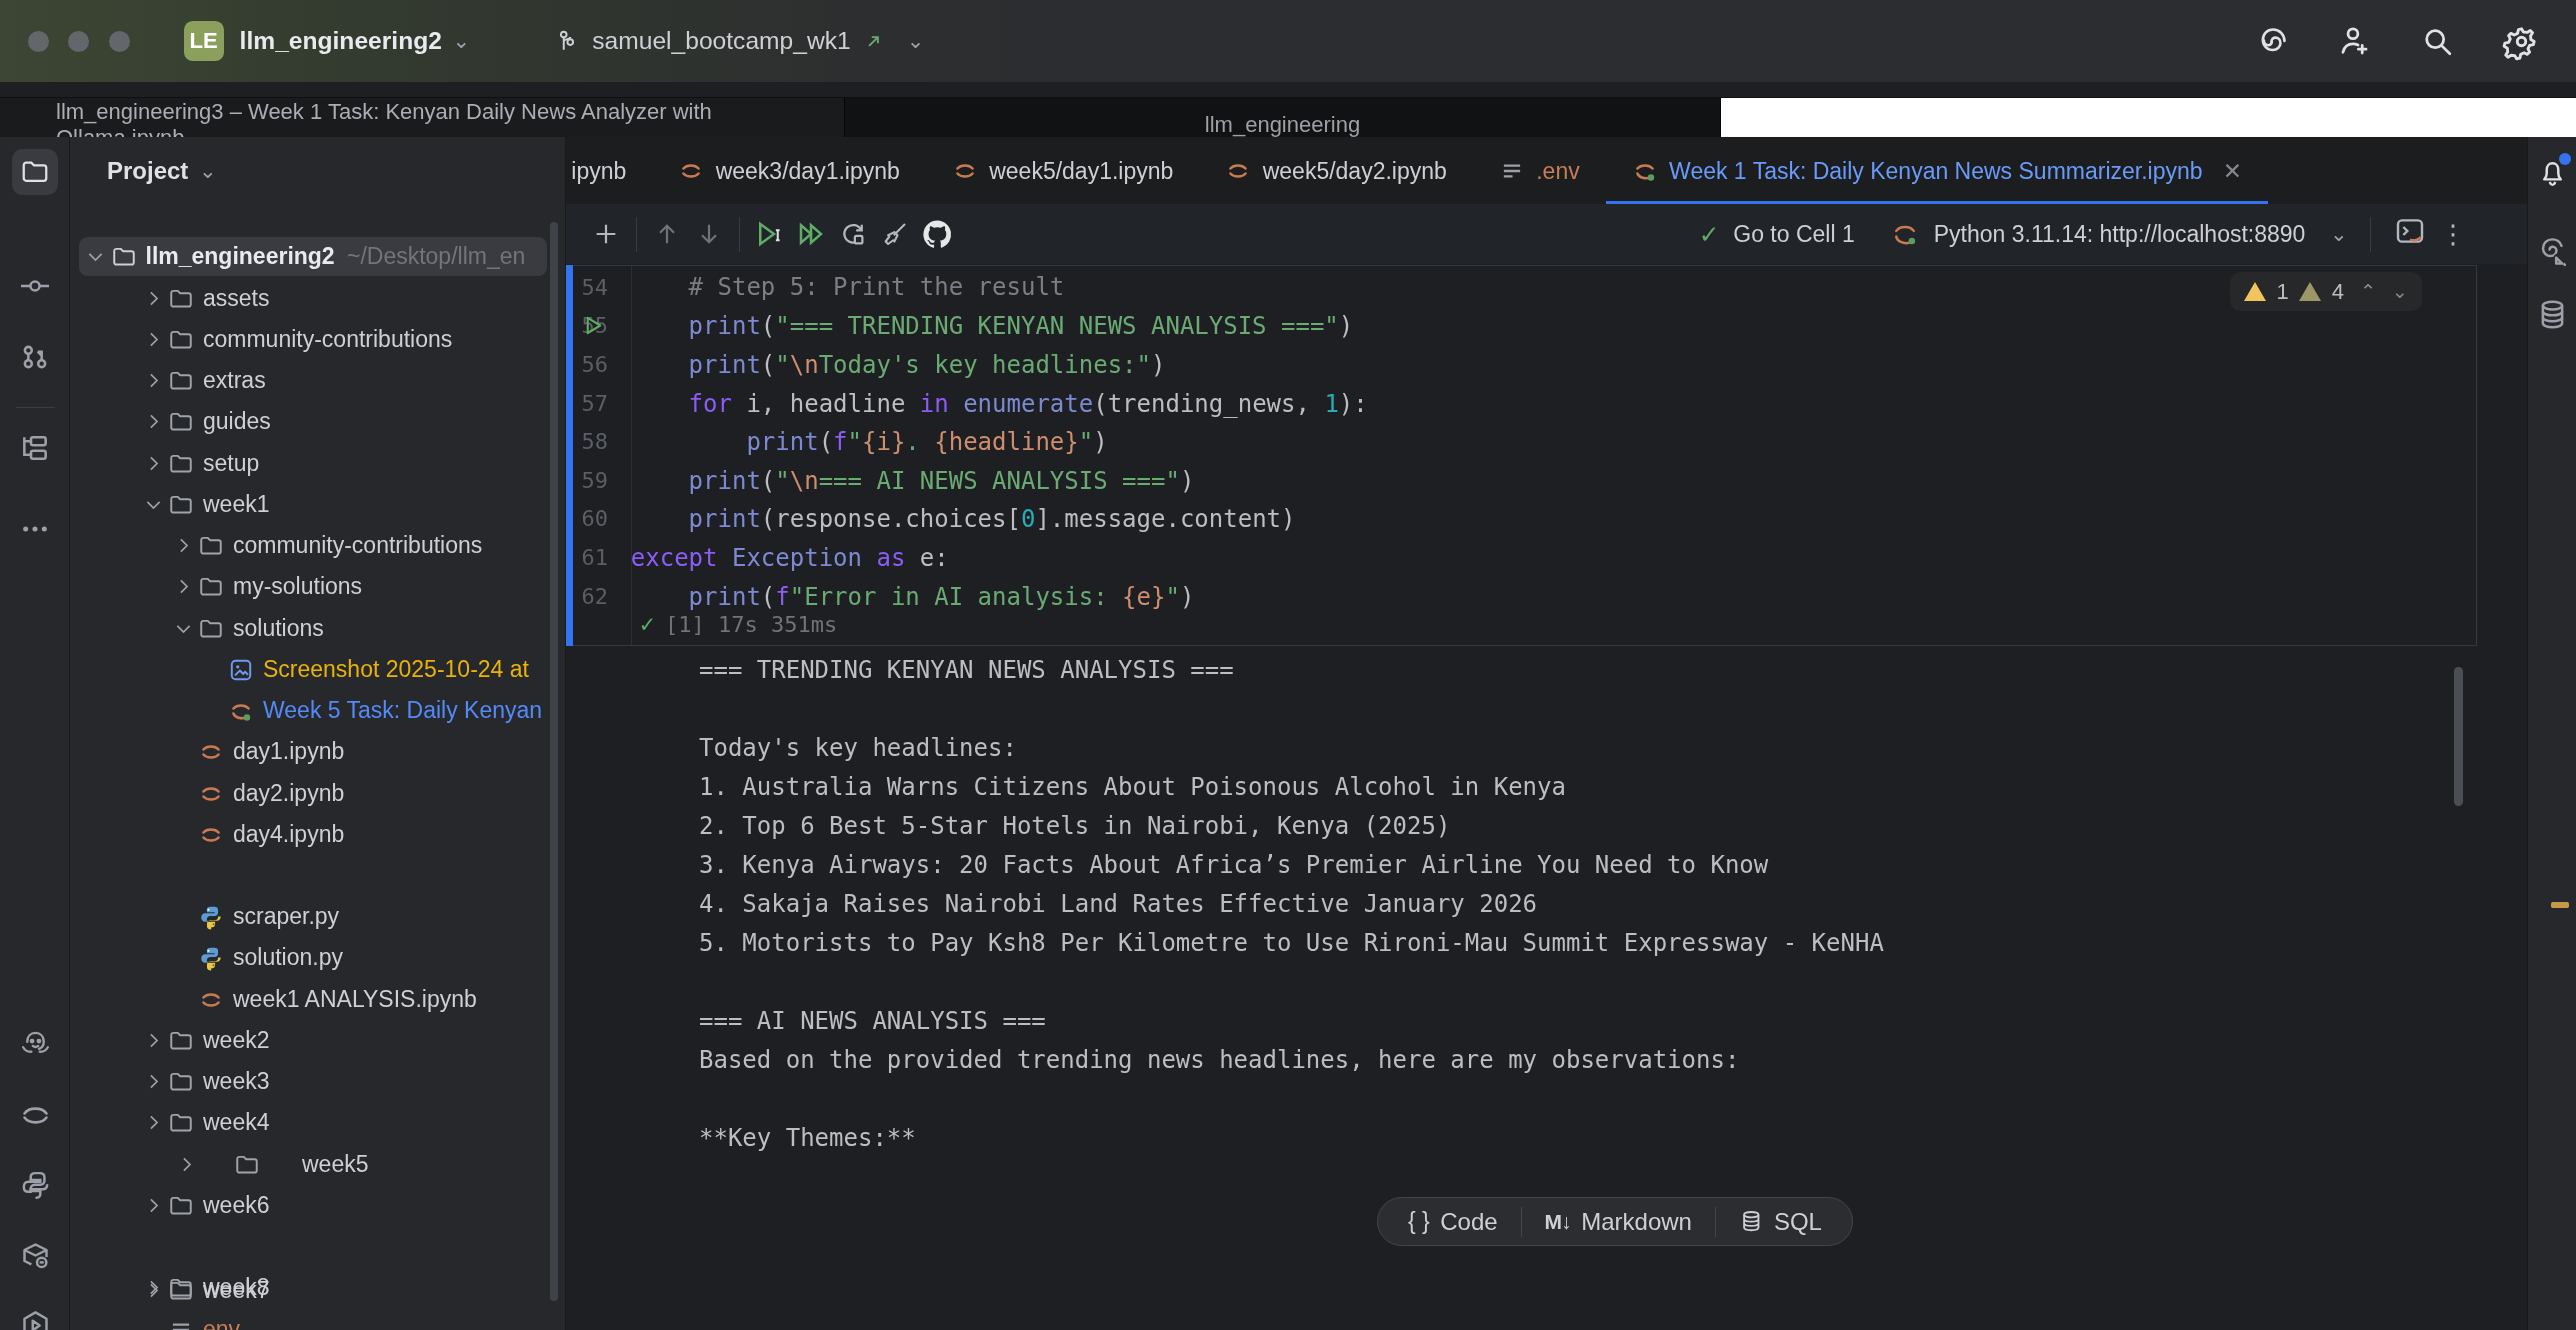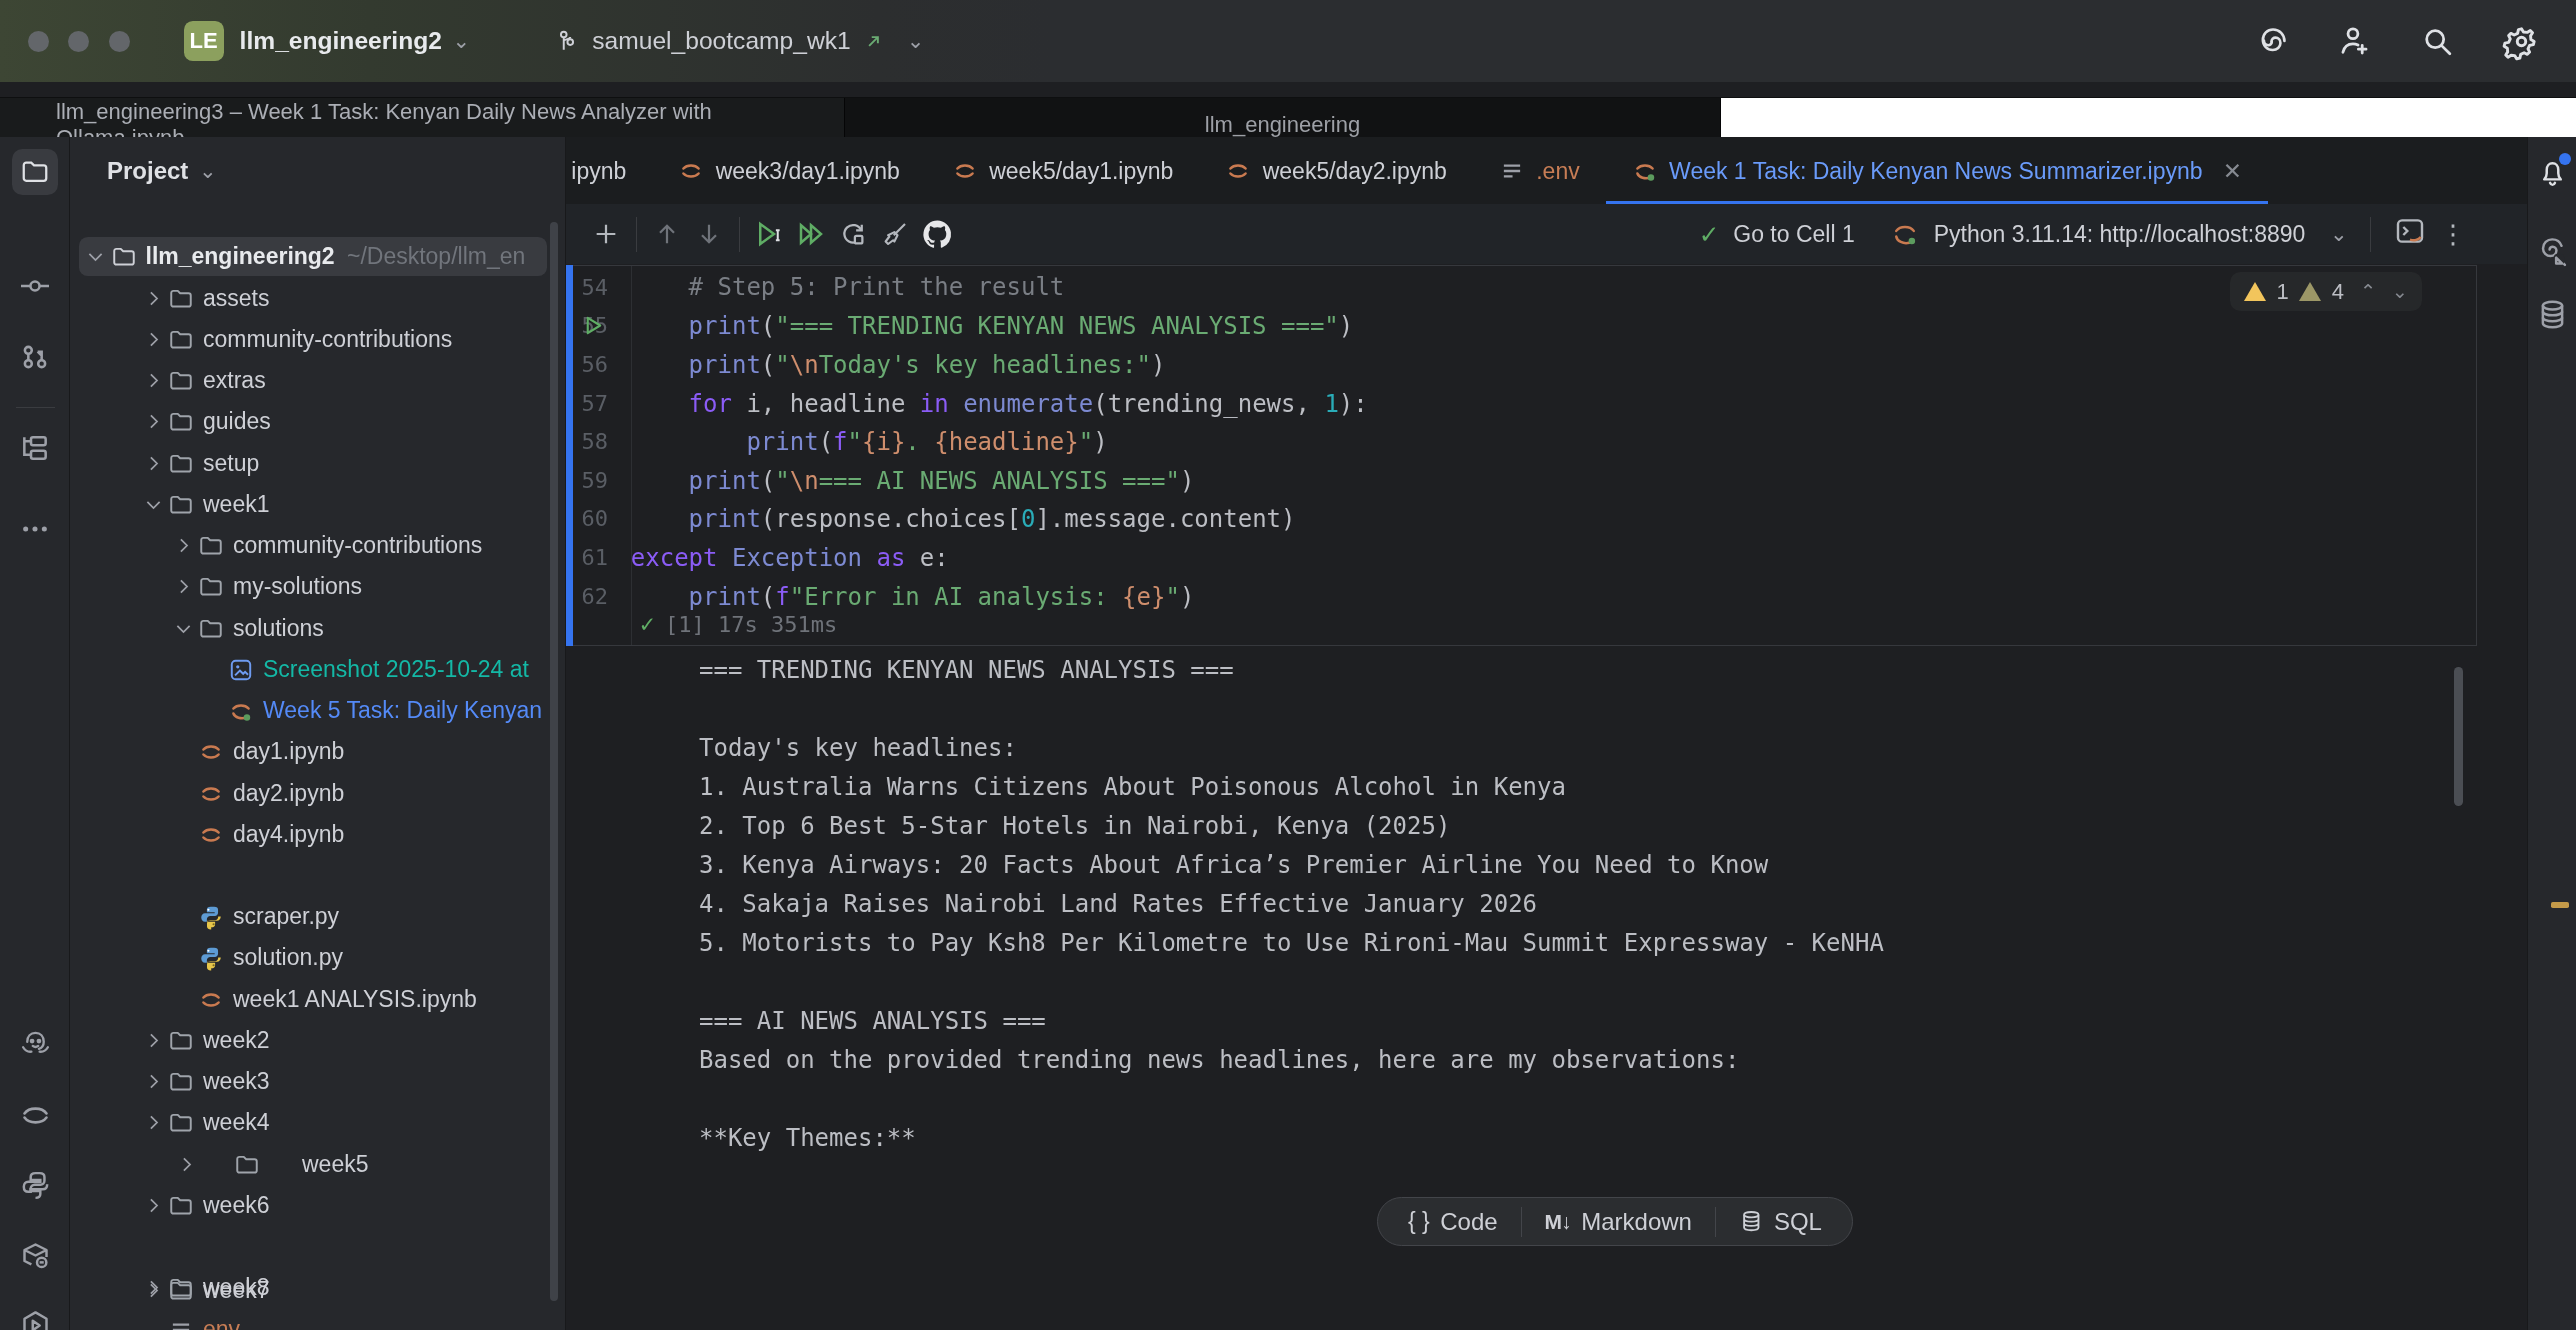--- a/index.html
+++ b/index.html
@@ -512,21 +512,21 @@
         <span class="tchev"></span>
         <span class="tico">
           <svg width="26" height="26" viewBox="0 0 24 24">
             <g fill="none" stroke="#6e9bf0" stroke-width="1.8">
               <rect x="3.5" y="3.5" width="17" height="17" rx="3.5"></rect>
               <circle cx="9" cy="9" r="1.5" fill="#6e9bf0" stroke="none"></circle>
               <path d="M6.5 17l4.5-4.5 3 3 1.8-1.8 2.7 2.7"></path>
             </g>
           </svg>
         </span>
-        <span class="tlabel" style="color:#14b8a6;">Screenshot 2025-10-24 at</span>
+        <span class="tlabel" style="color:#eab308;">Screenshot 2025-10-24 at</span>
       </div>
       <div class="trow" style="top: 486px;">
         <span style="width:128px;flex:0 0 128px"></span>
         <span class="tchev"></span>
         <span class="tico">
           <svg width="26" height="26" viewBox="0 0 24 24">
             <g fill="none" stroke="#c97a50" stroke-width="2.3" stroke-linecap="round">
               <path d="M5 9.7a8.2 5.8 0 0 1 14 0"></path>
               <path d="M5 14.3a8.2 5.8 0 0 0 12 3.6"></path>
             </g>

